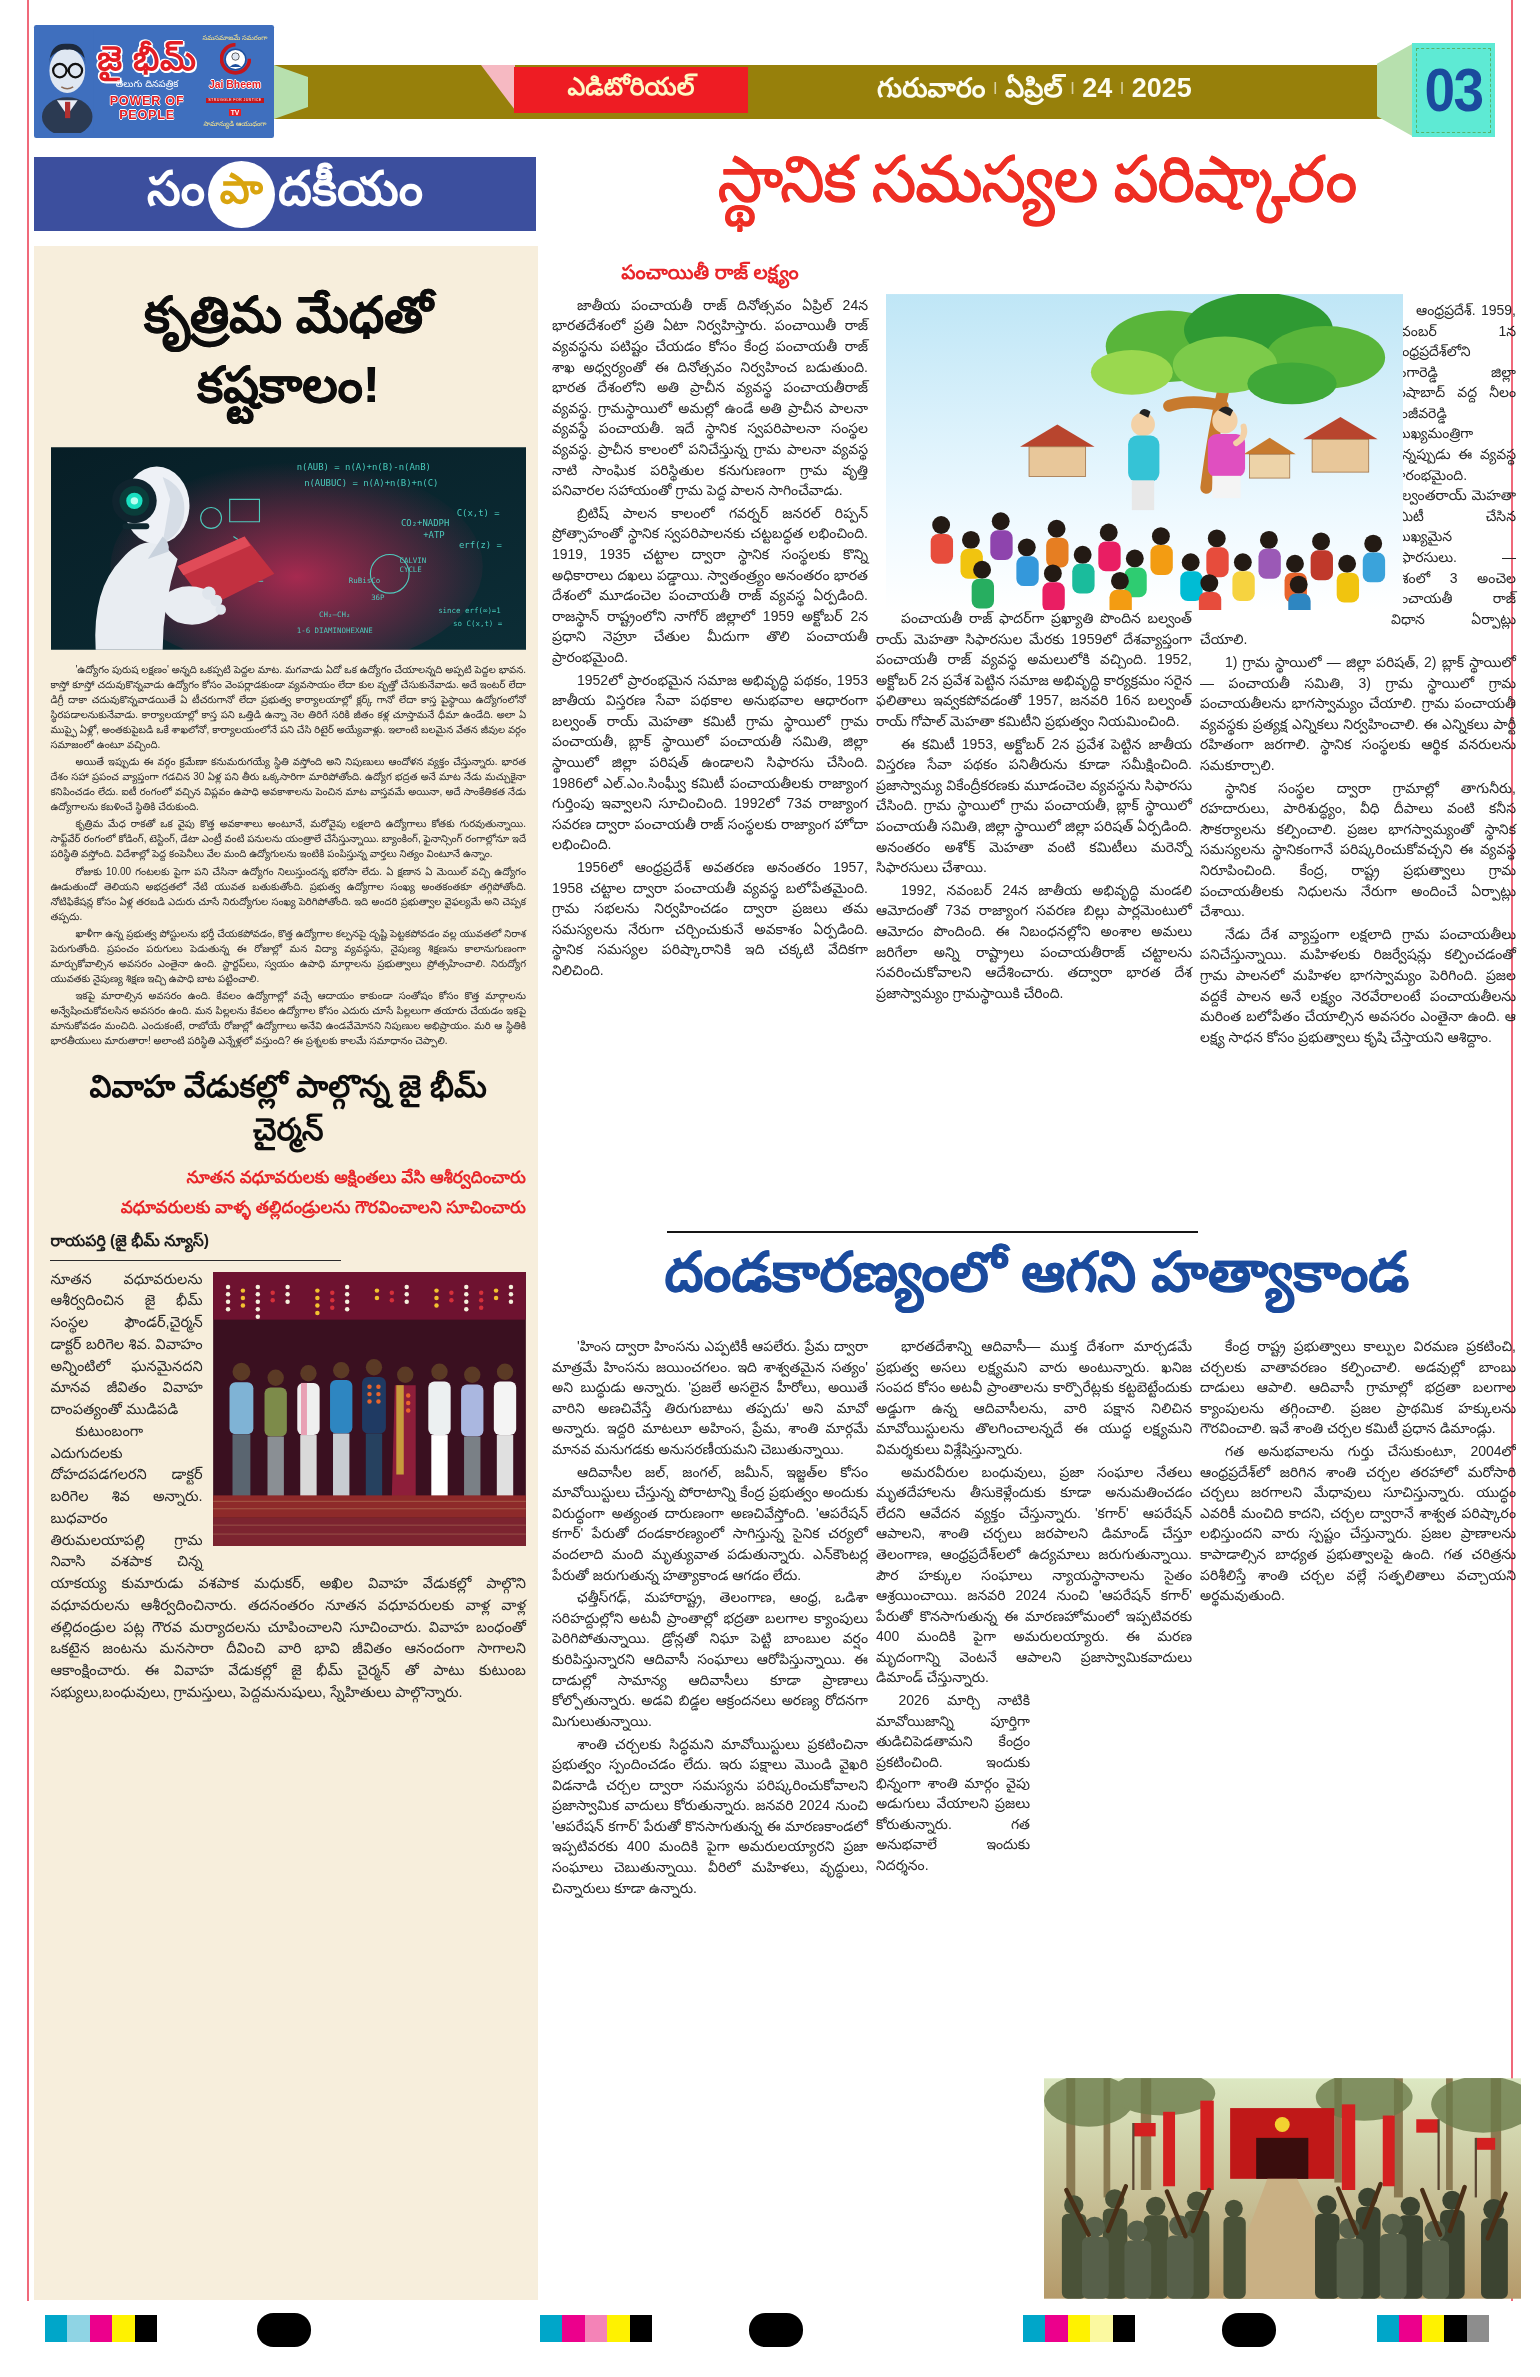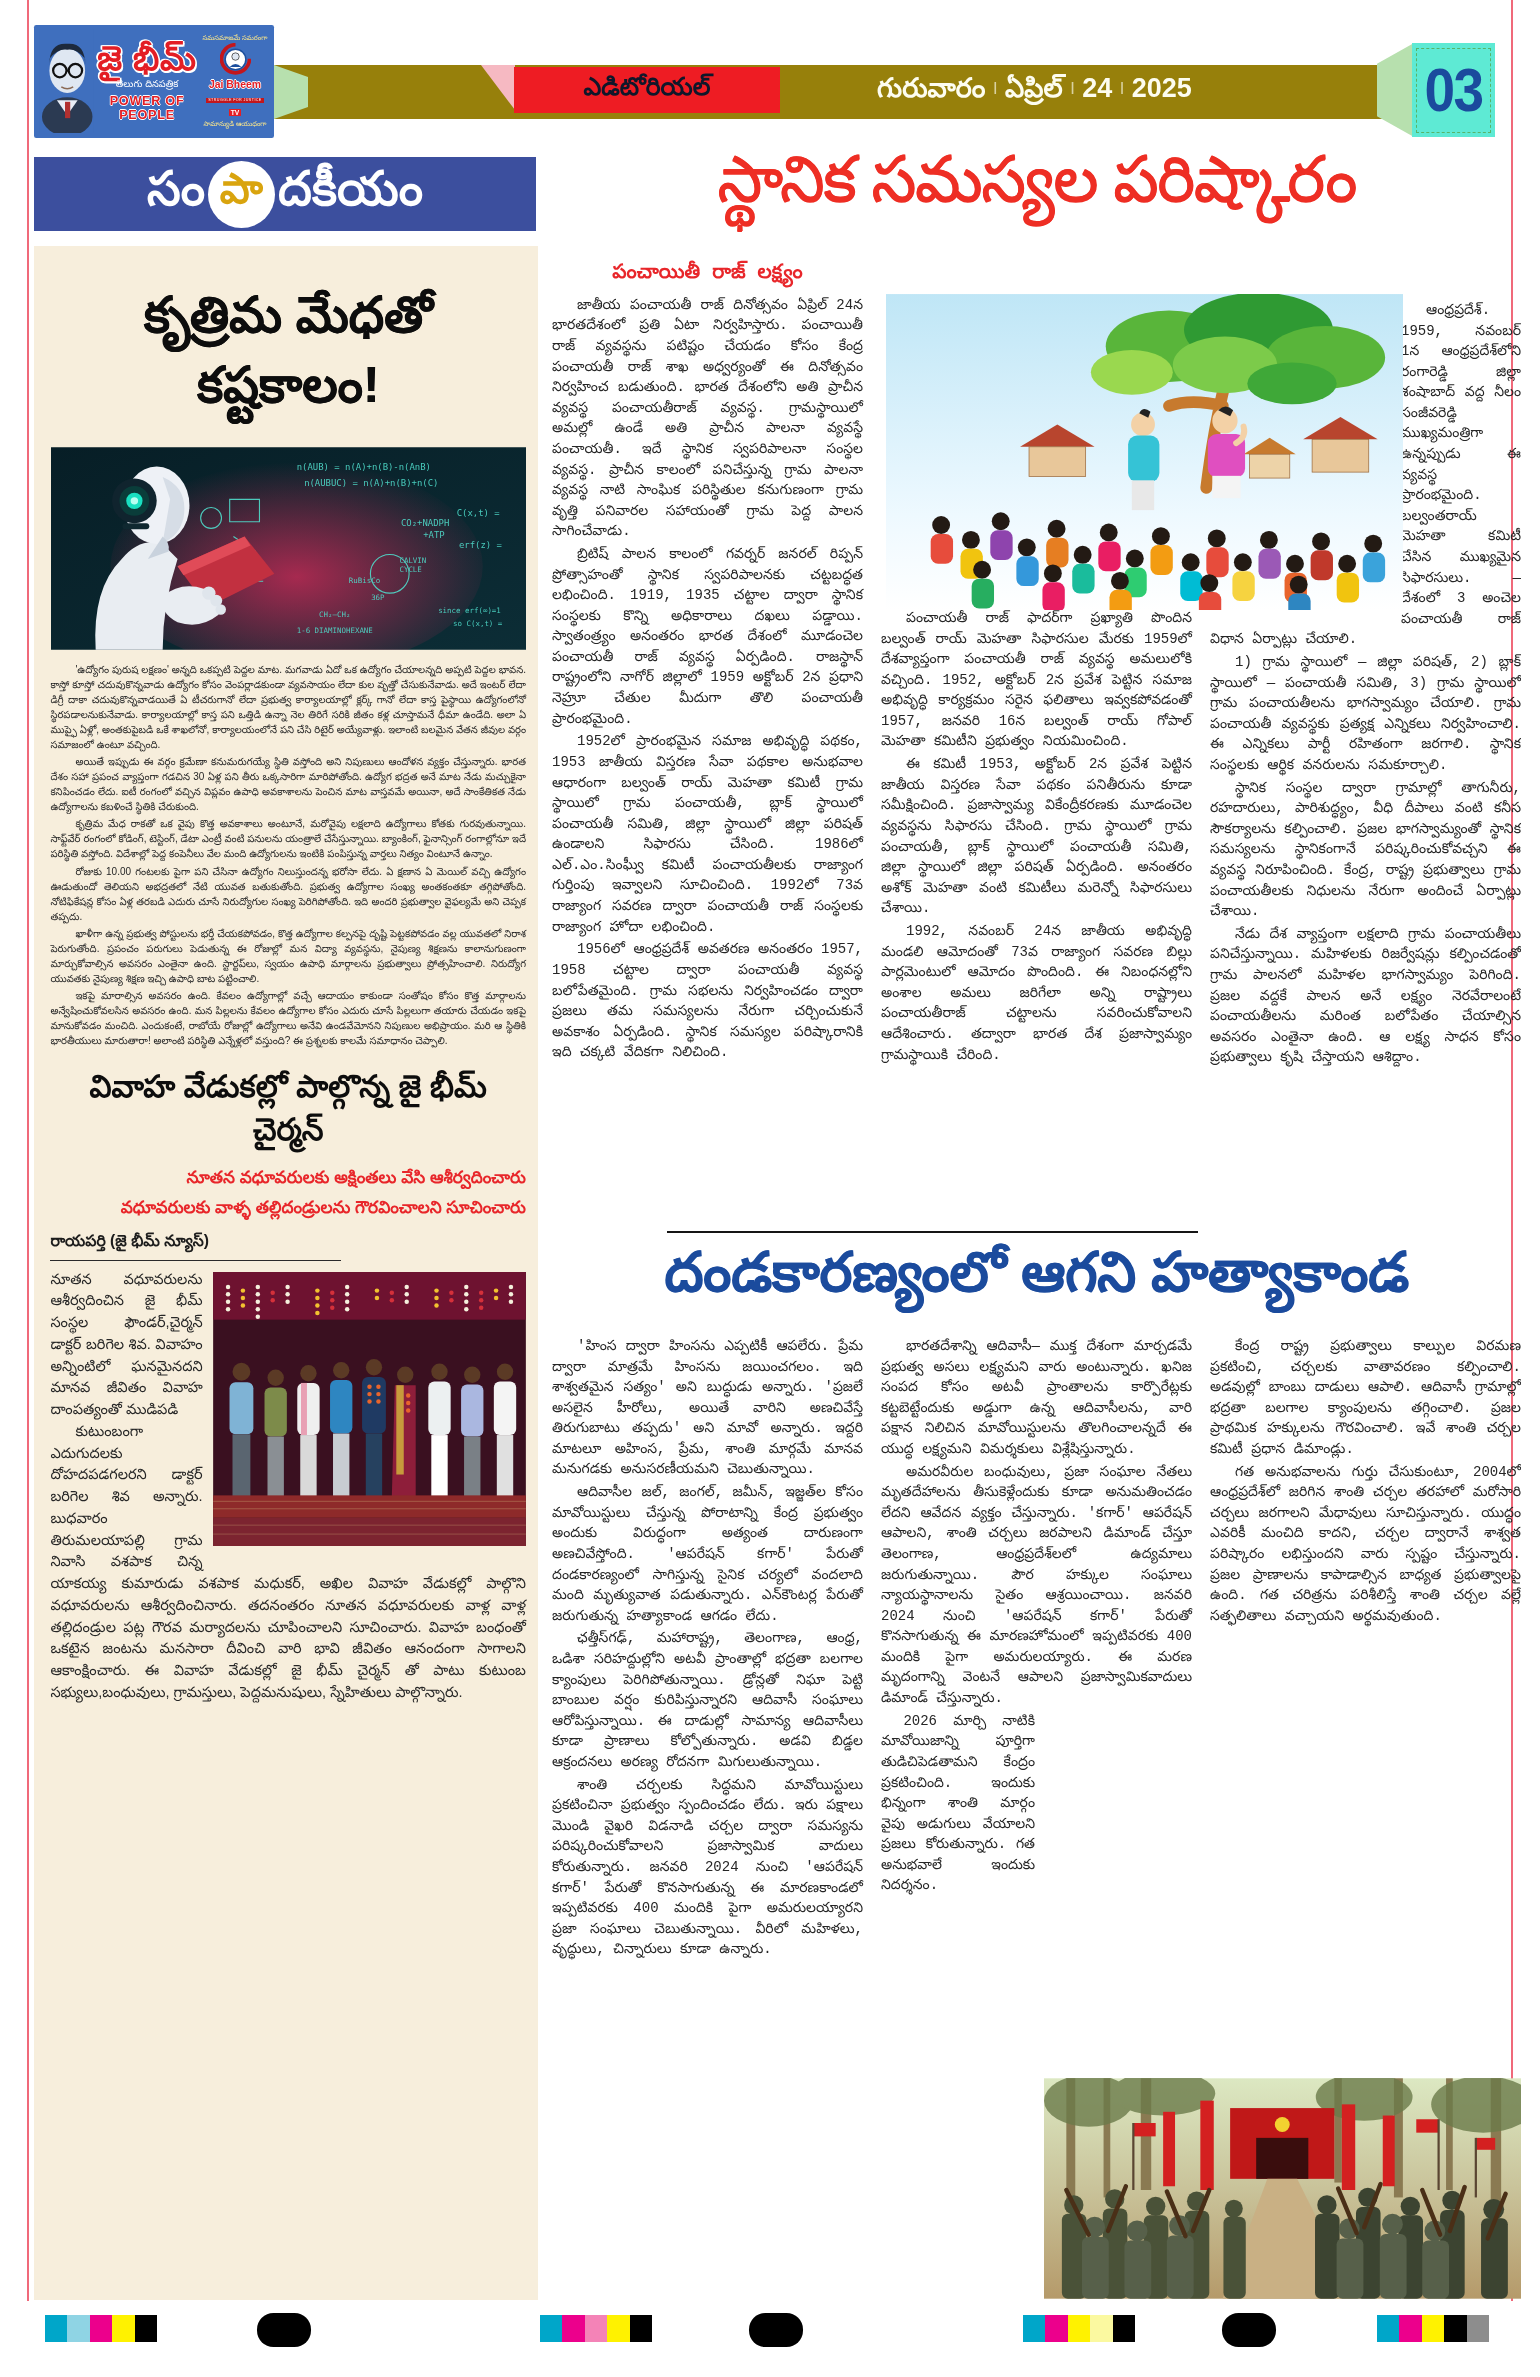--- a/index.html
+++ b/index.html
@@ -37,23 +37,23 @@
     padding:0.7px 2.2px; letter-spacing:0.4px; }
   .tv-tv { font-size:6.7px; font-weight:900; color:#fff; background:#e31e25; padding:0 1.5px; display:inline-block; }
 
   .olive-banner { left:274px; top:65px; width:1144px; height:54px; background:#97800b; }
   .green-wedge-l { position:absolute; left:0; top:0; width:34px; height:54px; background:#b7e0ae;
     clip-path:polygon(0 0,100% 22%,100% 78%,0 100%); }
   .green-wedge-r { position:absolute; right:0; top:0; width:39px; height:54px; background:#b7e0ae;
     clip-path:polygon(0 18%,100% 0,100% 100%,0 82%); }
   .pink-tri { position:absolute; left:207px; top:0; width:34px; height:45px; background:#f6b9c2;
     clip-path:polygon(100% 0,100% 100%,0 0); }
-  .editorial-box { position:absolute; left:240px; top:1.5px; width:266px; height:46px;
+  .editorial-box { position:absolute; left:240px; top:1.5px; width:234px; height:46px;
     background:#ee1c23; display:flex; align-items:center; justify-content:center;
-    color:#0f172a; font-size:25px; font-weight:900; }
+    color:#fef9c3; font-size:25px; font-weight:900; }
   .date-line { position:absolute; left:552px; top:7.5px; width:417px; text-align:center;
     color:#fdfdf0; font-size:27px; font-weight:900; white-space:nowrap; }
   .date-line .sep { font-size:16.4px; opacity:.65; font-weight:400; padding:0 7.5px; vertical-align:3px; }
 
   .page-num-box { left:1412px; top:43px; width:83px; height:94px; background:#5eead4;
     display:flex; align-items:center; justify-content:center; }
   .page-num-inner { width:75px; height:85px; border:0.7px dashed #58b368;
     display:flex; align-items:center; justify-content:center; }
   .page-num { font-size:55px; font-weight:900; color:#1b4b9d; transform:scaleY(1.12); letter-spacing:-1.5px; }
   .green-wedge-pg { left:1377px; top:43px; width:37px; height:94px; background:#b7e0ae;
@@ -81,21 +81,21 @@
   .body-text p, p.para { text-indent:25px; margin-bottom:2.2px; }
 
   .wed-headline { margin-top:21px; text-align:center; font-size:31px; font-weight:900; color:#0d0d0d; }
   .wed-sub { margin-top:9px; text-align:right; font-size:17px; font-weight:700; color:#e8262a; line-height:1.6; }
   .byline { margin-top:10.4px; font-size:15.7px; font-weight:700; color:#1c1c1c; }
   .byline-rule { width:291px; height:1.5px; background:#2a2a2a; margin:6px 0 7.5px 0; }
   .wed-flow { font-size:14.5px; line-height:1.5; text-align:justify; color:#262626; }
   .wed-photo { float:right; width:313px; height:274px; margin:3px 0 7.5px 10.4px; }
 
   
-  .col-wrap { display:flex; gap:18px;font-family:Liberation Mono, monospace; }
+  .col-wrap { display:flex; gap:8px; }
   .col { width:316px; font-size:14px; line-height:1.47; text-align:justify; color:#262626; }
   .panchayat-wrap { left:552px; top:246px; width:969px; height:970px; overflow:hidden; }
   .sub-red { text-align:center; color:#e8262a; font-size:20px; font-weight:900; margin:12px 0 7.5px; }
   .img-spacer { height:362px; }
   .wrap-spacer { float:left; width:191px; height:368px; }
   .village-fig { position:absolute; left:334px; top:48px; width:517px; height:316px; }
 
   .rule-black { left:667px; top:1231px; width:531px; height:2.2px; background:#151515; }
   .dk-headline { left:552px; top:1240px; width:969px; text-align:center;
     font-size:55px; font-weight:900; color:#1b4b9d; white-space:nowrap;

